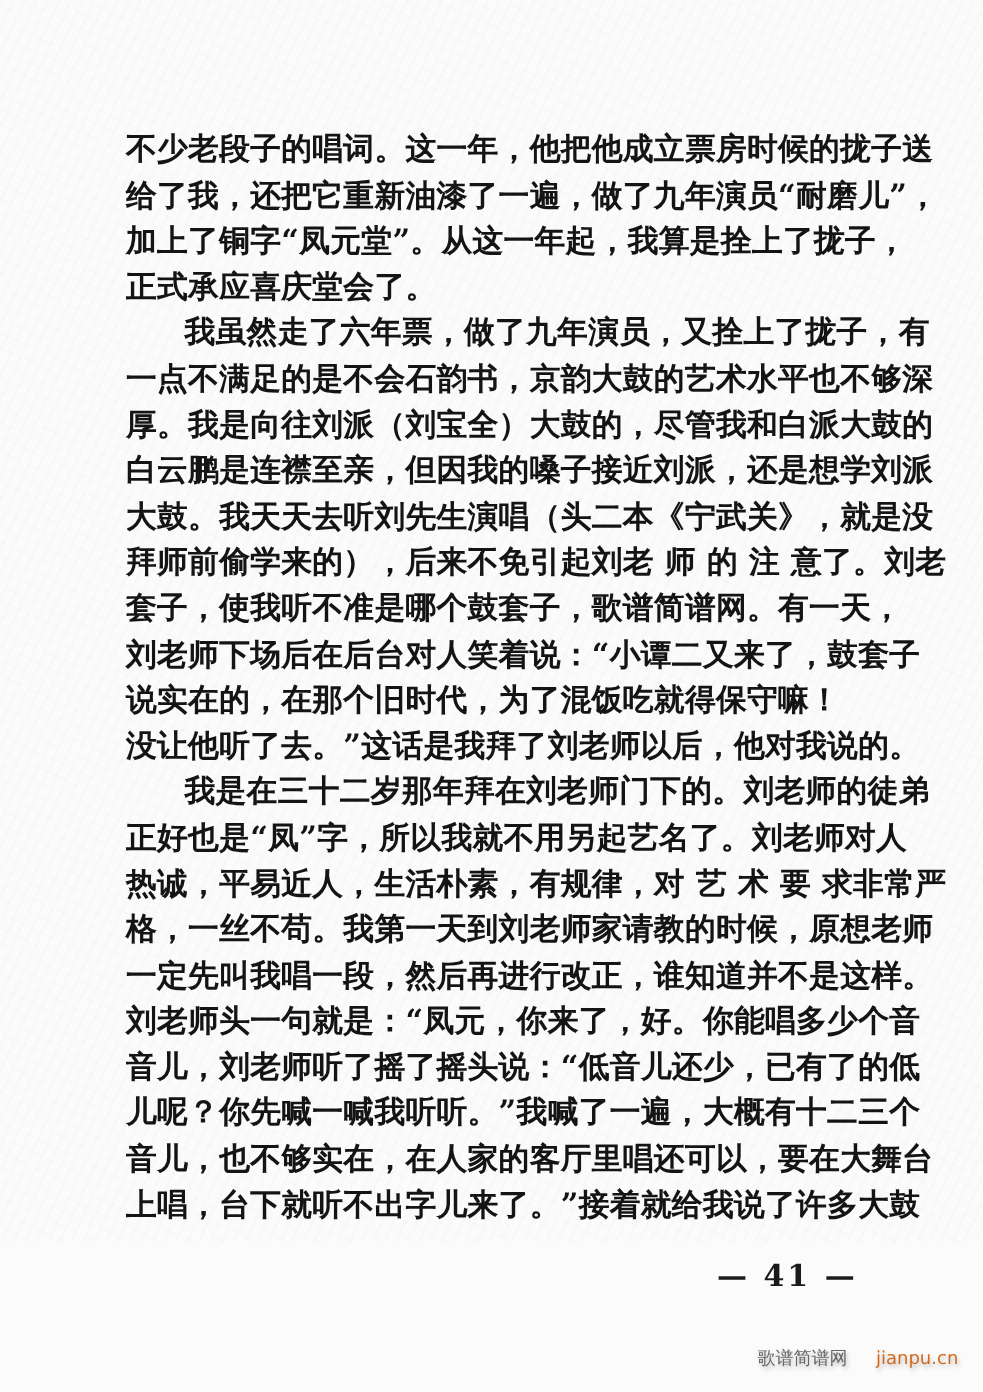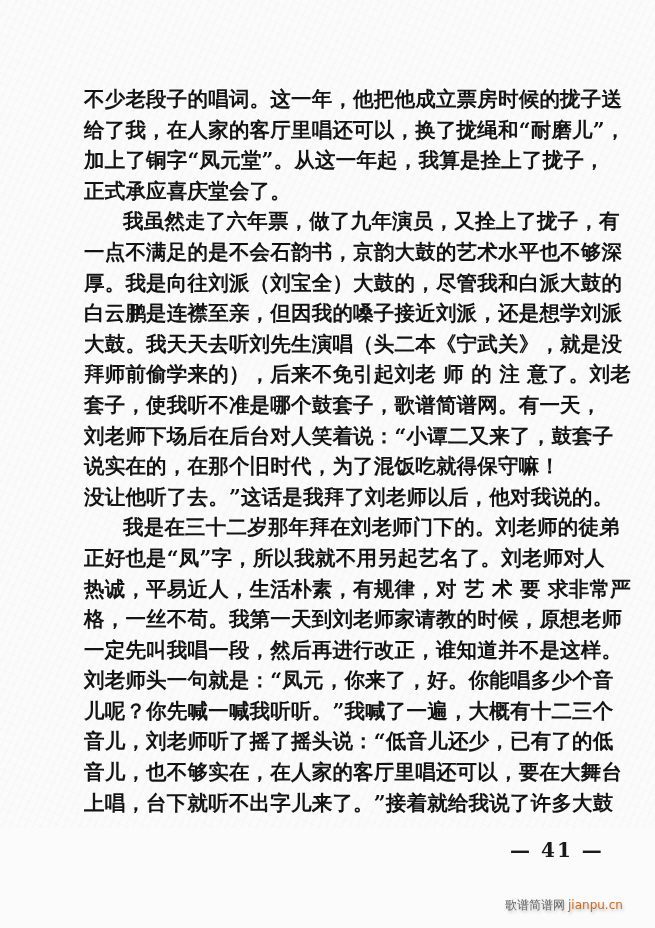--- a/index.html
+++ b/index.html
@@ -45,67 +45,66 @@
     .page-number {
       position: absolute;
       left: 478px;
       top: 838px;
       font-size: 20px;
       font-weight: bold;
       letter-spacing: 2px;
       color: #1a1a1a;
       font-family: "DejaVu Serif", serif;
       white-space: nowrap;
-      margin-left: 32px;
     }
     .watermark {
       position: absolute;
       left: 505px;
       top: 897px;
       font-size: 12px;
       white-space: nowrap;
       text-shadow: 1px 2px 3px rgba(0,0,0,0.25);
     }
     .watermark .wm-cn {
       color: #666;
       font-family: "DejaVu Serif", serif;
     }
     .watermark .wm-url {
       color: #d2691e;
       font-family: "DejaVu Sans", sans-serif;
-      margin-left: 3px;
+      margin-left: 19px;
     }
   </style>
 </head>
 <body>
 
 <div class="page">
   <div class="text-block">
     <div class="line">不少老段子的唱词。这一年，他把他成立票房时候的拢子送</div>
-    <div class="line">给了我，在人家的客厅里唱还可以，换了拢绳和“耐磨儿”，</div>
+    <div class="line">给了我，还把它重新油漆了一遍，做了九年演员“耐磨儿”，</div>
     <div class="line">加上了铜字“凤元堂”。从这一年起，我算是拴上了拢子，</div>
     <div class="line">正式承应喜庆堂会了。</div>
     <div class="line indent">我虽然走了六年票，做了九年演员，又拴上了拢子，有</div>
     <div class="line">一点不满足的是不会石韵书，京韵大鼓的艺术水平也不够深</div>
     <div class="line">厚。我是向往刘派（刘宝全）大鼓的，尽管我和白派大鼓的</div>
     <div class="line">白云鹏是连襟至亲，但因我的嗓子接近刘派，还是想学刘派</div>
     <div class="line">大鼓。我天天去听刘先生演唱（头二本《宁武关》，就是没</div>
     <div class="line">拜师前偷学来的），后来不免引起刘老 师 的 注 意了。刘老</div>
     <div class="line">套子，使我听不准是哪个鼓套子，歌谱简谱网。有一天，</div>
     <div class="line">刘老师下场后在后台对人笑着说：“小谭二又来了，鼓套子</div>
     <div class="line">说实在的，在那个旧时代，为了混饭吃就得保守嘛！</div>
     <div class="line">没让他听了去。”这话是我拜了刘老师以后，他对我说的。</div>
     <div class="line indent">我是在三十二岁那年拜在刘老师门下的。刘老师的徒弟</div>
     <div class="line">正好也是“凤”字，所以我就不用另起艺名了。刘老师对人</div>
     <div class="line">热诚，平易近人，生活朴素，有规律，对 艺 术 要 求非常严</div>
     <div class="line">格，一丝不苟。我第一天到刘老师家请教的时候，原想老师</div>
     <div class="line">一定先叫我唱一段，然后再进行改正，谁知道并不是这样。</div>
     <div class="line">刘老师头一句就是：“凤元，你来了，好。你能唱多少个音</div>
+    <div class="line">音儿，刘老师听了摇了摇头说：“低音儿还少，已有了的低</div>
     <div class="line">儿呢？你先喊一喊我听听。”我喊了一遍，大概有十二三个</div>
-    <div class="line">音儿，刘老师听了摇了摇头说：“低音儿还少，已有了的低</div>
     <div class="line">音儿，也不够实在，在人家的客厅里唱还可以，要在大舞台</div>
     <div class="line">上唱，台下就听不出字儿来了。”接着就给我说了许多大鼓</div>
   </div>
 
   <div class="page-number">— 41 —</div>
 
   <div class="watermark">
     <span class="wm-cn">歌谱简谱网</span><span class="wm-url">jianpu.cn</span>
   </div>
 </div>

